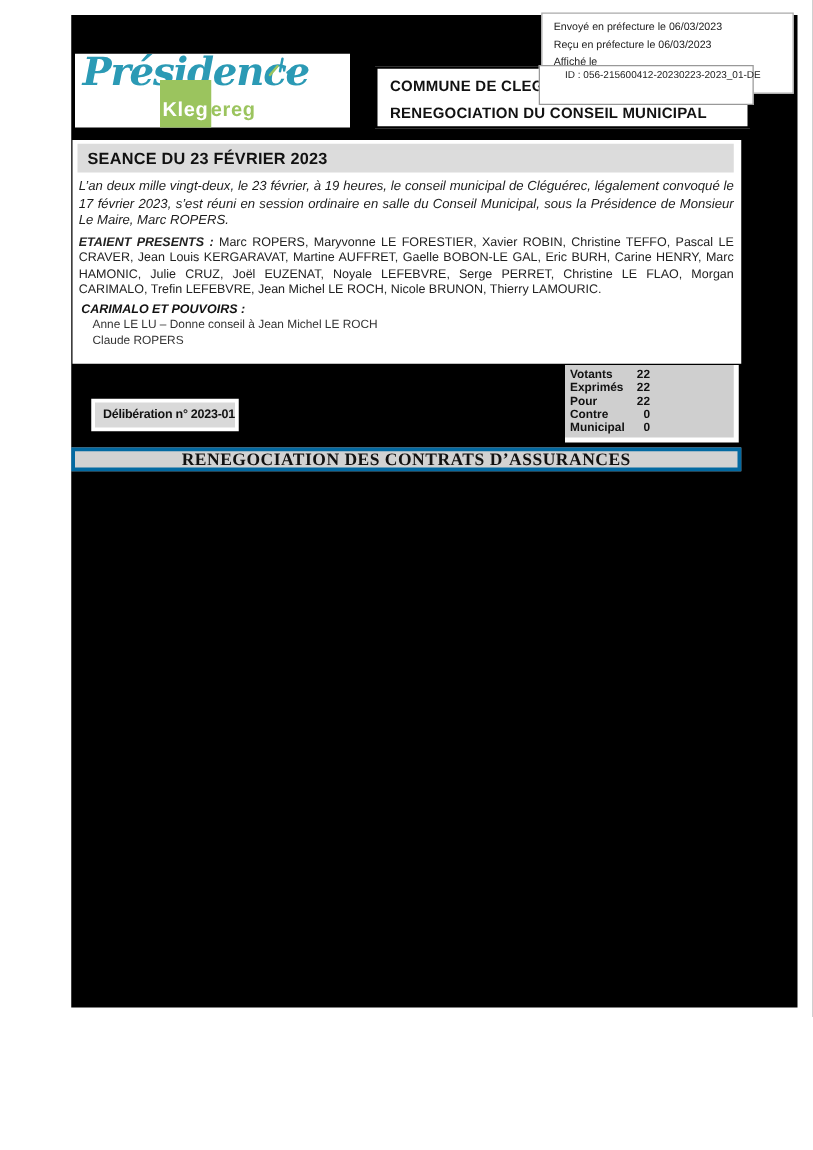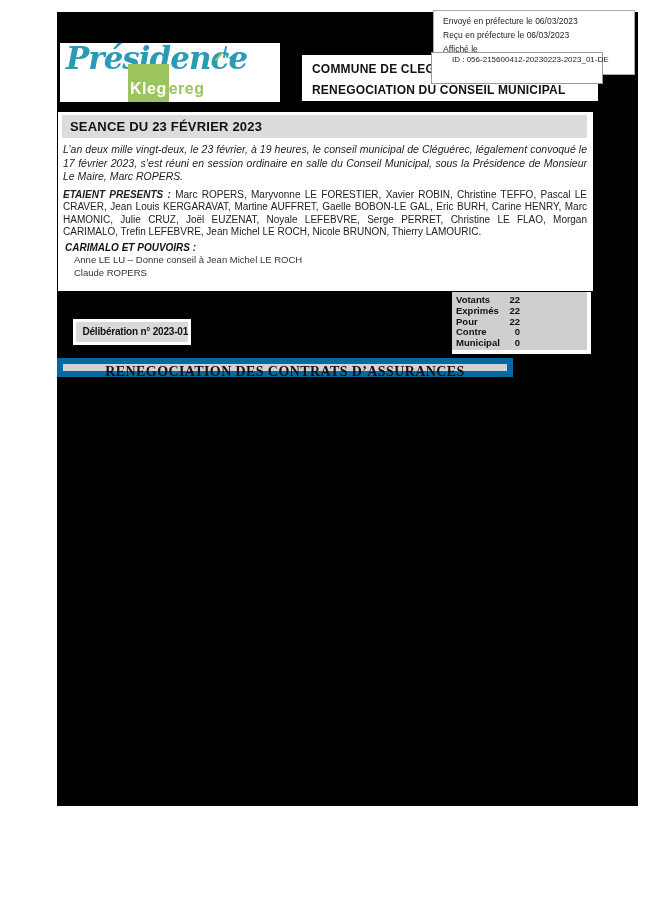--- a/index.html
+++ b/index.html
@@ -38,21 +38,21 @@
   .votes-inner { position:absolute; left:0; top:0; width:135px; height:58px; background:#cfcfcf; padding:3px 0 0 4px; }
   .vote-row { white-space:nowrap; font-size:9.5px; font-weight:700; color:#111111; line-height:10.8px; }
   .vote-row .vlabel { display:inline-block; min-width:50px; }
   .vote-row .vvalue { display:inline-block; width:14px; text-align:right; }
 
   
   .delib-box { position:absolute; left:73px; top:319px; width:118px; height:26px; background:#ffffff; padding:3px; }
   .delib-inner { width:100%; height:100%; background:#d9d9d9; font-size:10px; font-weight:700; color:#111111; text-align:right; line-height:20px; letter-spacing:-0.2px; white-space:nowrap; }
 
   
-  .title-bar { position:absolute; left:57px; top:358px; width:456px; height:19px; background:#d2d2d2; border:6px solid #0369a1; text-align:center; font-family:"Liberation Serif", serif; font-size:14px; font-weight:700; color:#111111; line-height:16px; letter-spacing:0.4px; }
+  .title-bar { position:absolute; left:57px; top:358px; width:536px; height:19px; background:#d2d2d2; border:3px solid #0369a1; text-align:center; font-family:"Liberation Serif", serif; font-size:14px; font-weight:700; color:#111111; line-height:16px; letter-spacing:0.4px; }
 
   
   .stamp-box { position:absolute; left:433px; top:10px; width:202px; height:65px; background:#ffffff; border:1px solid #aaaaaa; padding:3px 0 0 9px; }
   .stamp-box .sline { font-size:8.5px; color:#222222; line-height:14px; white-space:nowrap; }
   .id-box { position:absolute; left:431px; top:52px; width:172px; height:32px; background:#ffffff; border:1px solid #999999; font-size:8px; color:#222222; line-height:14px; padding-left:20px; white-space:nowrap; }
 </style>
 </head>
 <body>
 
 <div class="page">

